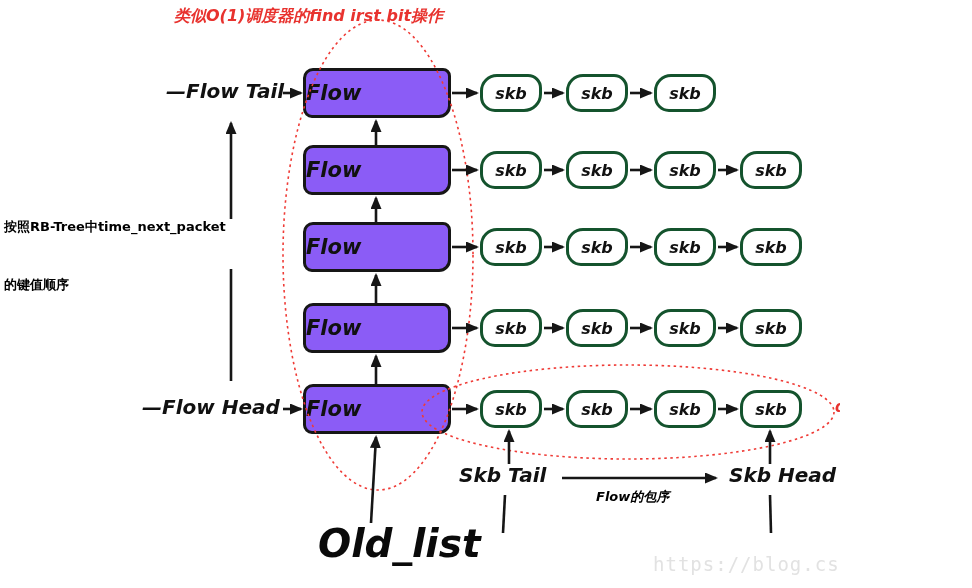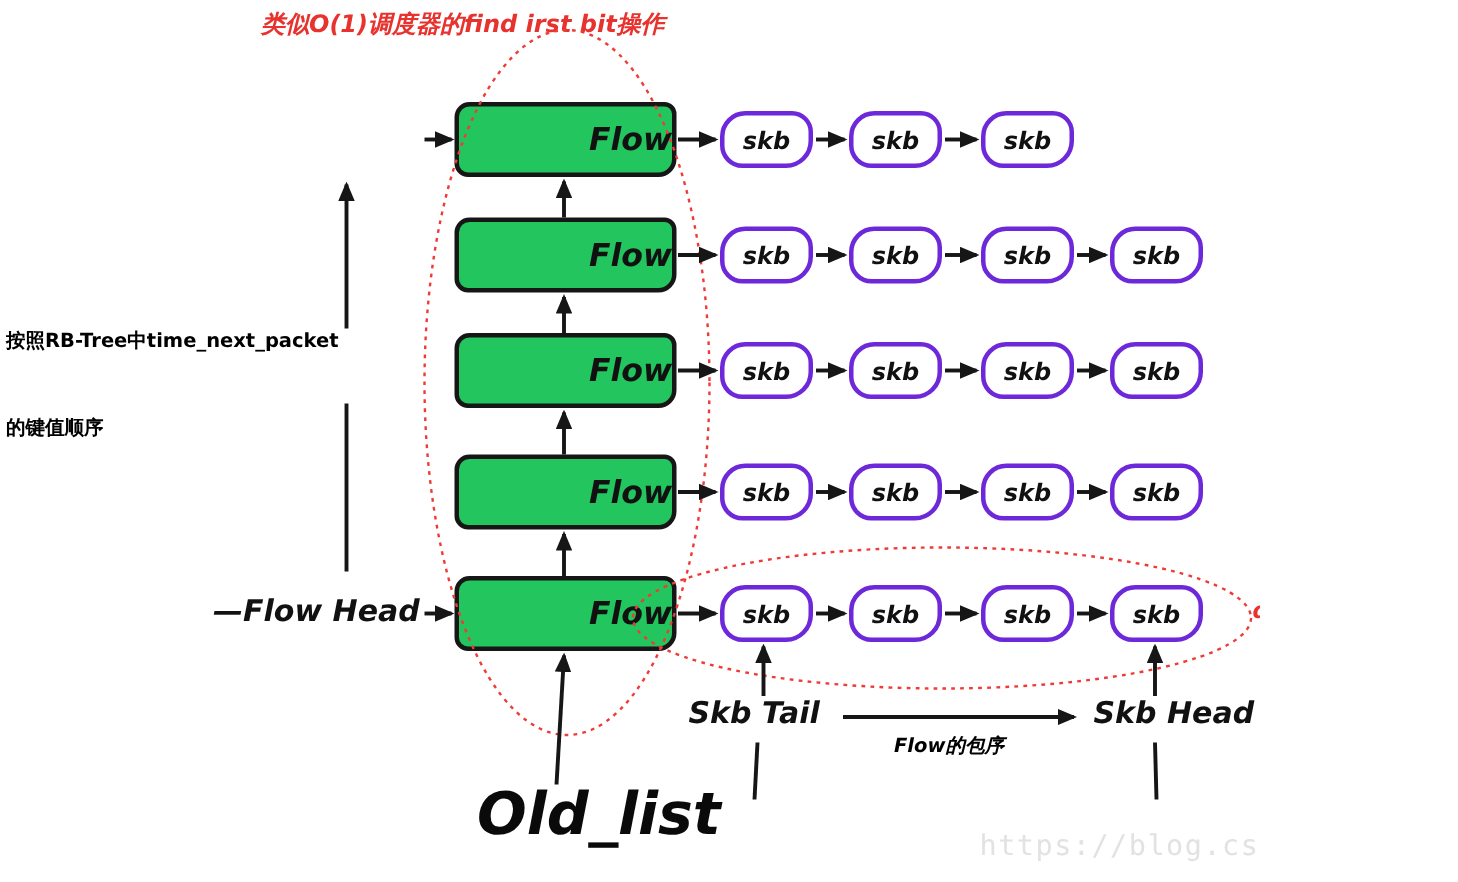--- a/index.html
+++ b/index.html
@@ -1,42 +1,43 @@
 <!DOCTYPE html>
 <html><head>
 <meta charset="utf-8">
 <style>
   html,body{margin:0;padding:0;background:#fff;}
   .stage{position:relative;width:840px;height:588px;background:#ffffff;overflow:hidden;
          font-family:"DejaVu Sans",sans-serif;}
   .flow-box{position:absolute;left:303px;width:148px;height:50px;box-sizing:border-box;
-            border:3.5px solid #161616;border-radius:10px 8px 12px 9px;background:#22c55e;
-            display:flex;align-items:center;justify-content:flex-end;
+            border:3.5px solid #161616;border-radius:10px 8px 12px 9px;background:#8b5cf6;
+            display:flex;align-items:center;justify-content:flex-start;
             font-style:italic;font-weight:bold;font-size:21px;color:#111;}
   .skb{position:absolute;width:62px;height:38px;box-sizing:border-box;
-       border:3px solid #6d28d9;border-radius:17px 14px 18px 15px;background:#fff;
+       border:3px solid #14532d;border-radius:17px 14px 18px 15px;background:#fff;
        display:flex;align-items:center;justify-content:center;
        font-style:italic;font-weight:bold;font-size:16px;color:#111;}
   .lbl{position:absolute;font-style:italic;font-weight:bold;font-size:20px;color:#111;white-space:nowrap;}
   .note{position:absolute;font-weight:bold;font-size:13px;color:#000;white-space:nowrap;}
   .note-red{position:absolute;font-style:italic;font-weight:bold;color:#e8322e;white-space:nowrap;}
   .old-list{position:absolute;left:318px;top:521px;font-style:italic;font-weight:bold;
             font-size:39px;color:#0a0a0a;white-space:nowrap;}
   .watermark{position:absolute;left:653px;top:553px;font-family:"DejaVu Sans Mono",monospace;
              font-size:19px;color:#e2e2e2;white-space:nowrap;letter-spacing:1px;}
   svg.overlay{position:absolute;left:0;top:0;width:972px;height:588px;pointer-events:none;}
 </style>
 </head>
 <body>
 
 <div class="stage">
 
   <div class="note-red" style="left:174px;top:6px;font-size:16px;">类似O(1)调度器的find irst bit操作</div>
   <div class="note" style="left:4px;top:218px;">按照RB-Tree中time_next_packet</div>
   <div class="note" style="left:4px;top:228px;margin-top:48px;">的键值顺序</div>
+  <div class="lbl" style="left:166px;top:79px;">—Flow Tail</div>
   <div class="lbl" style="left:142px;top:395px;">—Flow Head</div>
   <div class="lbl" style="left:459px;top:463px;">Skb Tail</div>
   <div class="lbl" style="left:729px;top:463px;">Skb Head</div>
   <div class="note" style="left:596px;top:488px;font-style:italic;">Flow的包序</div>
   <div class="note-red" style="left:835px;top:398px;font-size:15px;">dequeue head操作</div>
   <div class="old-list">Old_list</div>
   <div class="watermark">https://blog.csdn.net/dog250</div>
 
   <div class="flow-box" style="top:68px;">
       <span>Flow</span>

